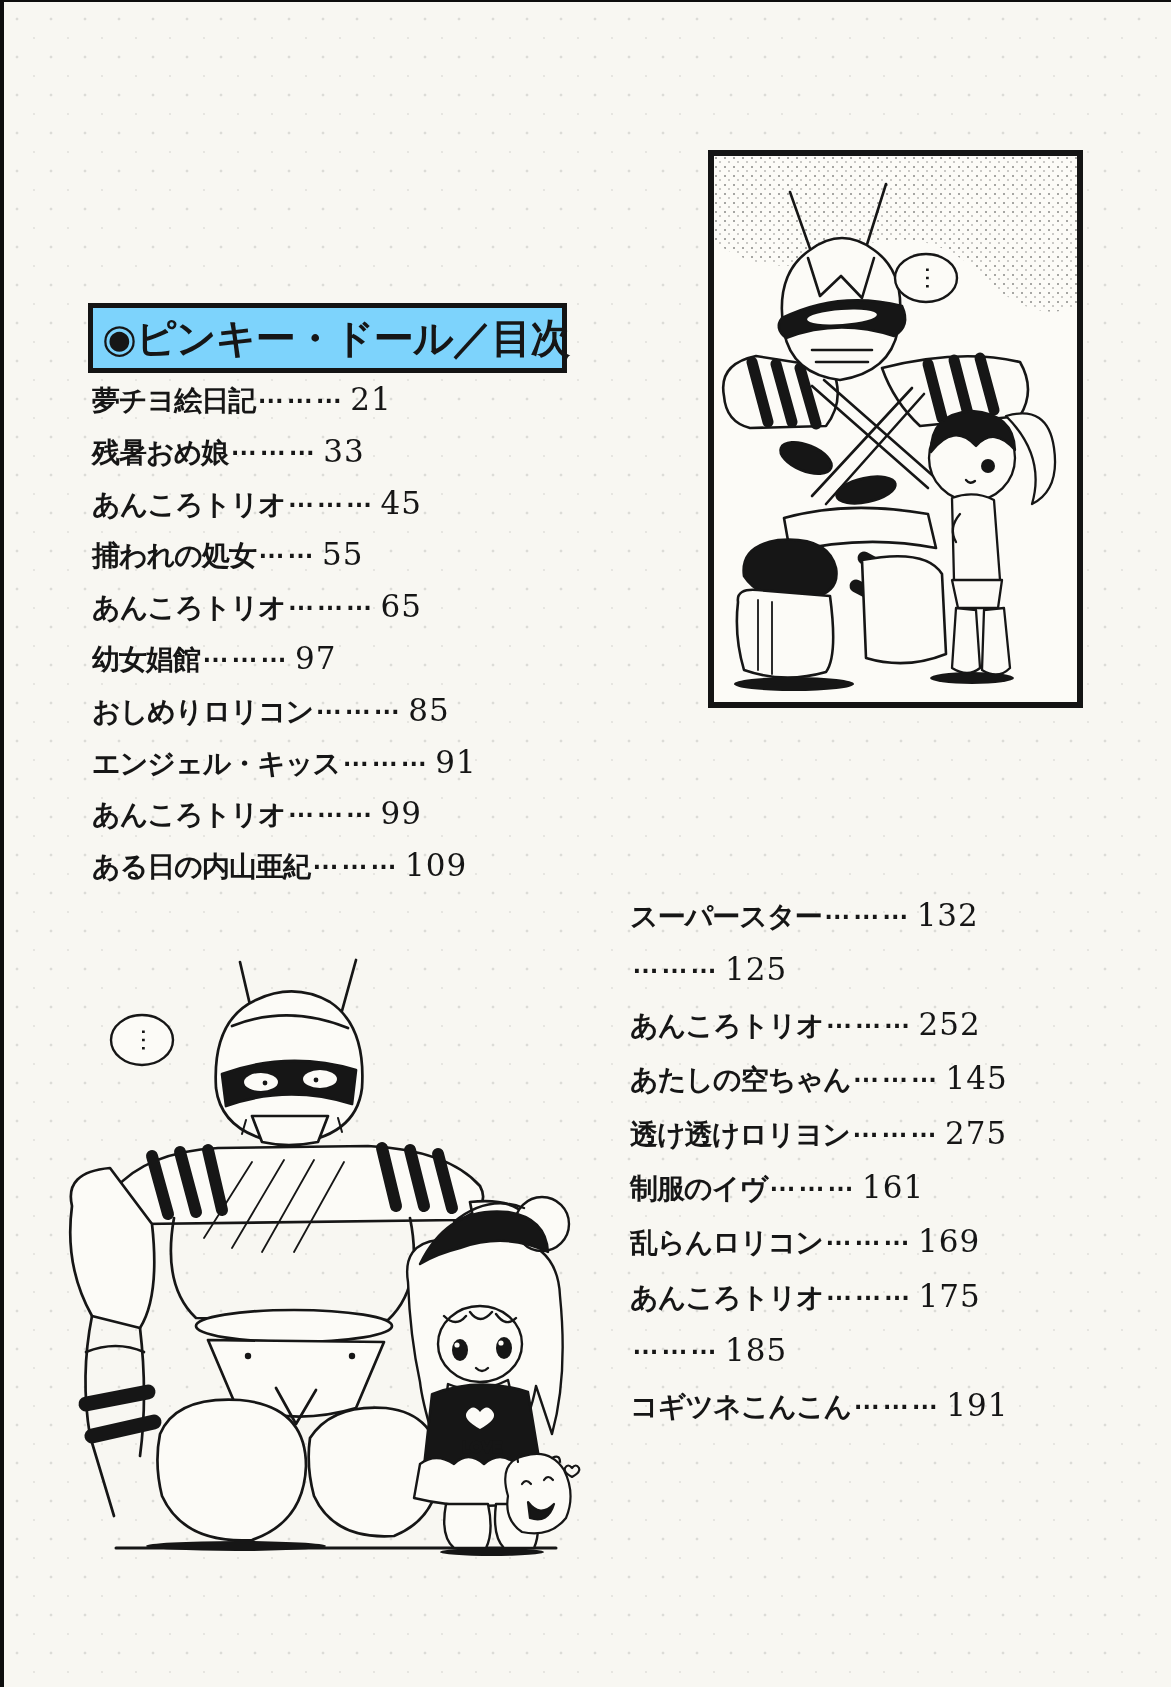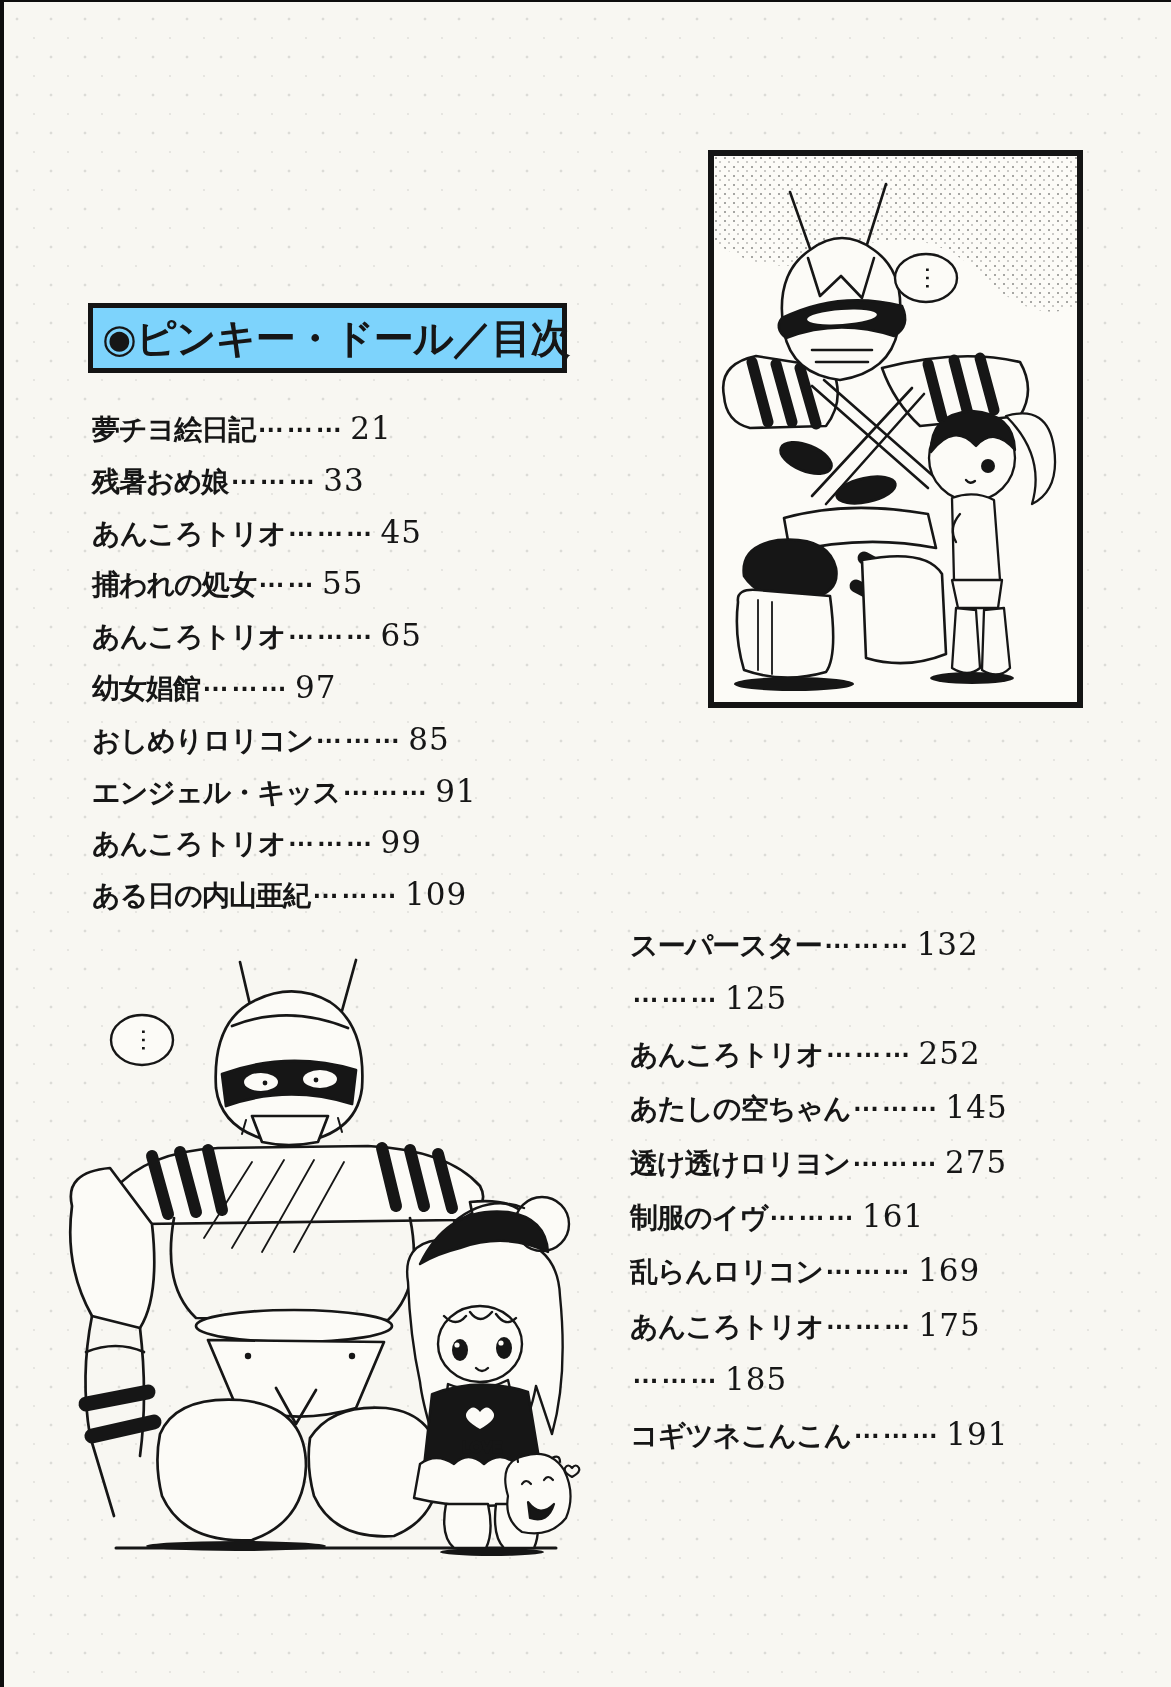--- a/index.html
+++ b/index.html
@@ -36,21 +36,21 @@
   .toc-item{display:flex;align-items:baseline;white-space:nowrap;}
   .toc-list.left  .toc-item{height:51.8px;}
   .toc-list.right .toc-item{height:54.4px;}
   .toc-item .t{font-size:28px;font-weight:bold;letter-spacing:-1px;}
   .toc-item .leader{
     font-size:27px;font-weight:bold;letter-spacing:2px;
     margin:0 6px 0 2px;position:relative;top:-7px;
   }
   .toc-item .num{
     font-family:"DejaVu Serif","Liberation Serif",serif;
-    font-size:31px;letter-spacing:1px;margin-top:29px;
+    font-size:31px;letter-spacing:1px;
   }
 
   
   .illu-top{
     position:absolute;left:708px;top:150px;width:375px;height:558px;
     border:6px solid #141414;background:#fcfbf7;box-sizing:border-box;
   }
   .illu-top svg{display:block;width:100%;height:100%;}
   .illu-bottom{
     position:absolute;left:56px;top:956px;width:528px;height:604px;

